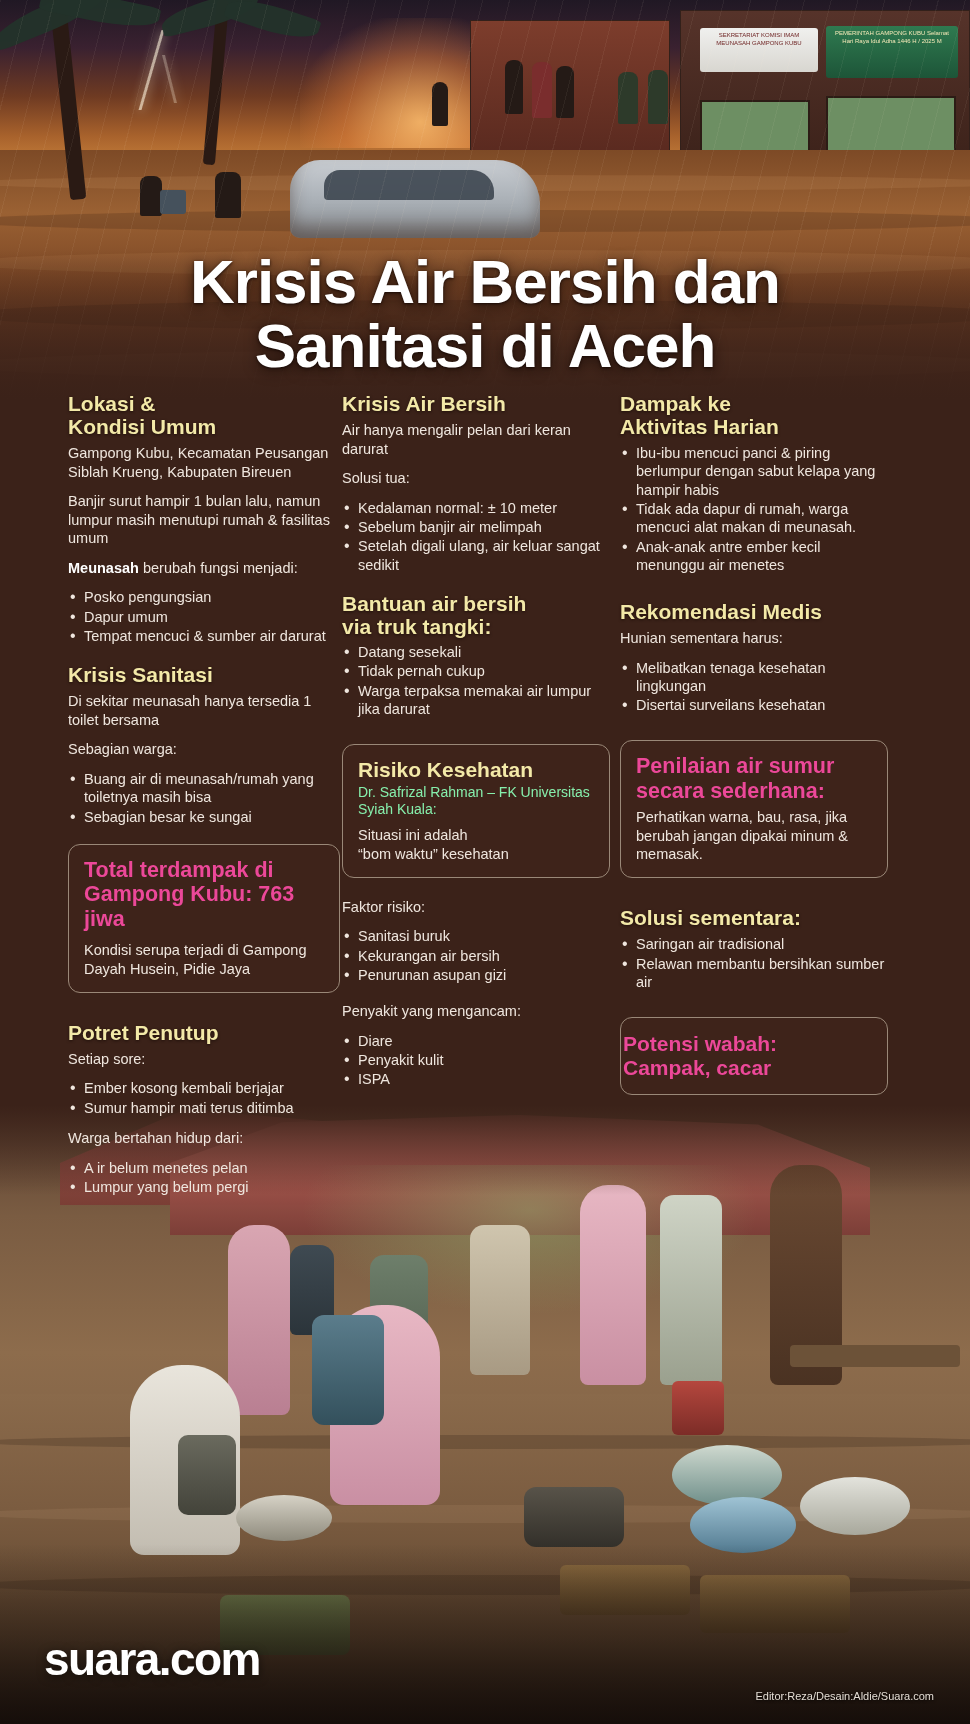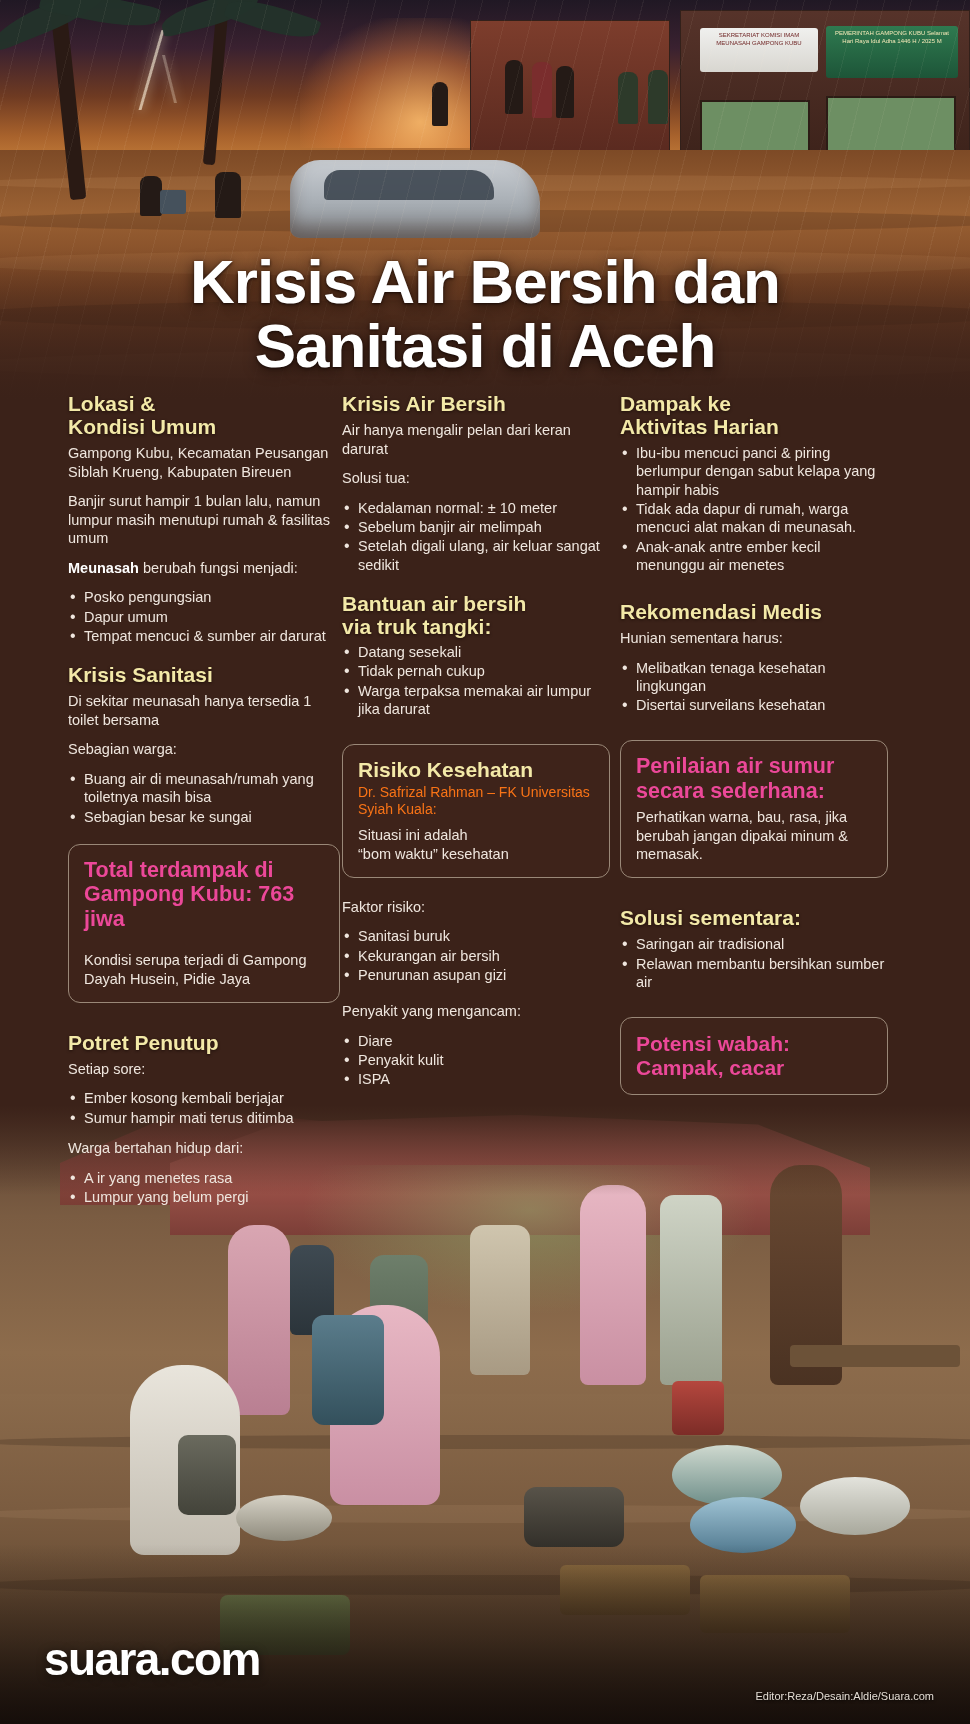--- a/index.html
+++ b/index.html
@@ -189,31 +189,31 @@
     line-height: 1.1;
     margin-bottom: 3px;
   }
   .box .bt-big {
     color: #ec4899;
     font-size: 21.5px;
     font-weight: bold;
     line-height: 1.14;
   }
   .box .bsub {
-    color: #f97316;
+    color: #86efac;
     font-size: 14px;
     line-height: 1.22;
     margin-bottom: 8px;
   }
   .box .btext {
     color: #efe6de;
     font-size: 14.5px;
     line-height: 1.26;
   }
-  .box.single { padding: 14px 15px; }
+  .box.single { padding: 14px 2px; }
   .box.single .bt-big { font-size: 21px; }
 
   
   .footer-art {
     position: absolute;
     left: 0; top: 1105px;
     width: 970px; height: 619px;
     overflow: hidden;
     background: linear-gradient(180deg,#5b4031 0%, #7a5c42 18%, #8d6c4c 40%, #7d5f44 65%, #5e452f 88%, #3f2c1f 100%);
   }
@@ -359,34 +359,34 @@
       <p class="body">Sebagian warga:</p>
       <ul class="bul">
         <li>Buang air di meunasah/rumah yang toiletnya masih bisa</li>
         <li>Sebagian besar ke sungai</li>
       </ul>
 
       <div class="gap-s"></div>
 
       <div class="box">
         <div class="bt-big">Total terdampak di Gampong Kubu: 763 jiwa</div>
-        <div class="btext" style="margin-top:20px;">Kondisi serupa terjadi di Gampong Dayah Husein, Pidie Jaya</div>
+        <div class="btext" style="margin-top:10px;">Kondisi serupa terjadi di Gampong Dayah Husein, Pidie Jaya</div>
       </div>
 
       <div class="gap-m"></div>
 
       <h2 class="sec">Potret Penutup</h2>
       <p class="body">Setiap sore:</p>
       <ul class="bul">
         <li>Ember kosong kembali berjajar</li>
         <li>Sumur hampir mati terus ditimba</li>
       </ul>
       <p class="body">Warga bertahan hidup dari:</p>
       <ul class="bul">
-        <li>A ir yang menetes rasa</li>
+        <li>A ir belum menetes pelan</li>
         <li>Lumpur yang belum pergi</li>
       </ul>
     </div>
 
     <div class="col col-2">
 
       <h2 class="sec">Krisis Air Bersih</h2>
       <p class="body">Air hanya mengalir pelan dari keran darurat</p>
       <p class="body">Solusi tua:</p>
       <ul class="bul">

